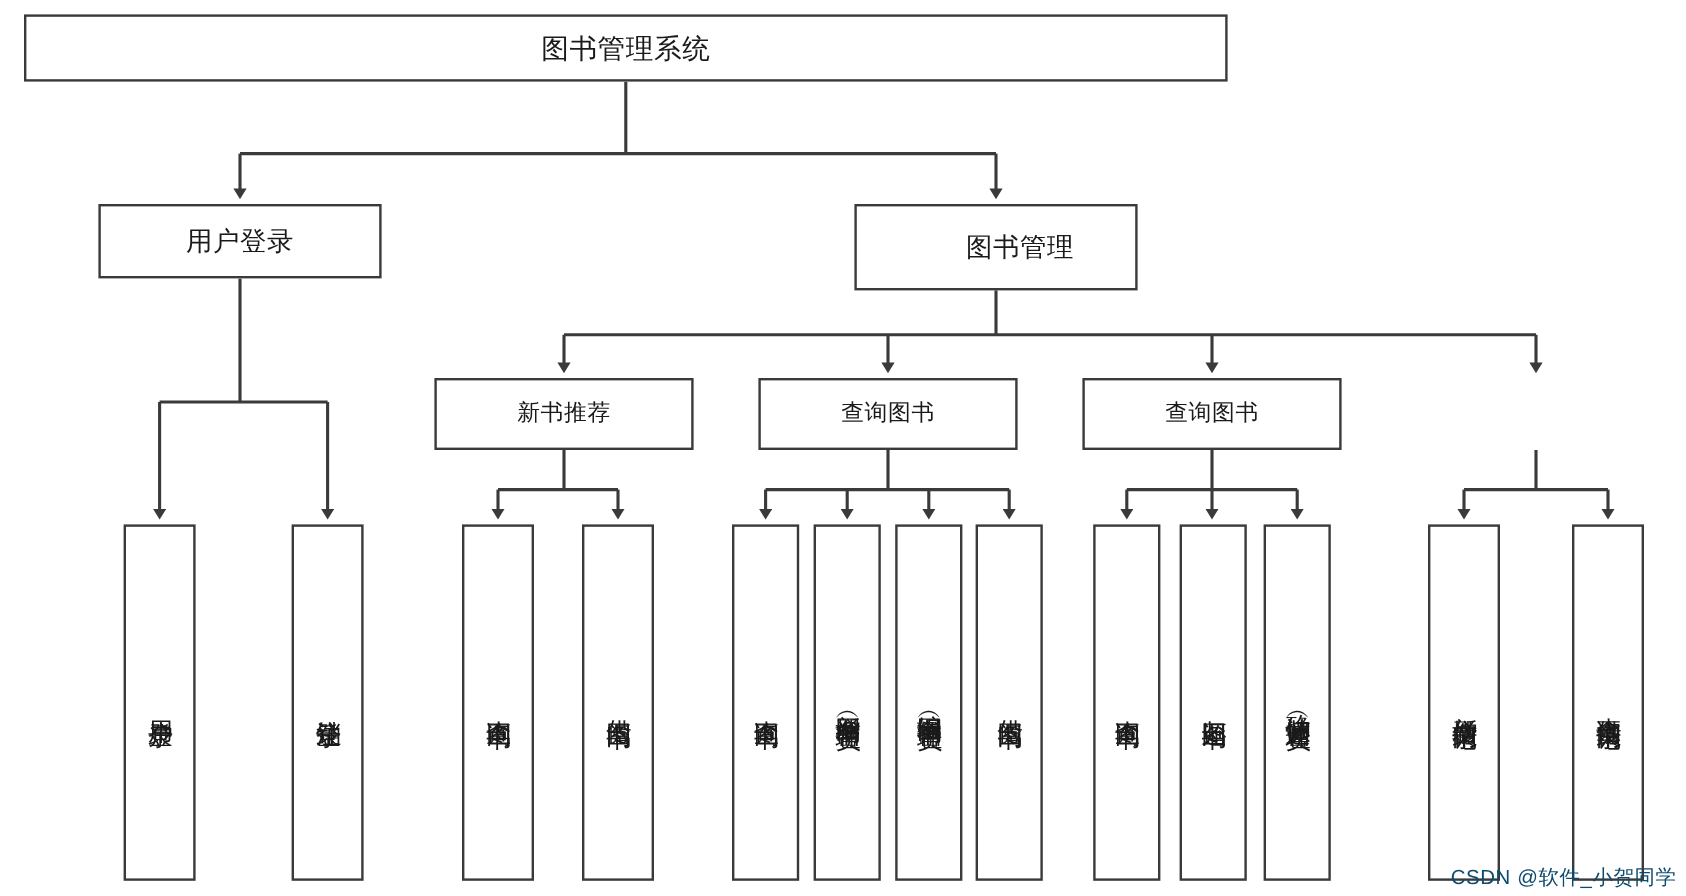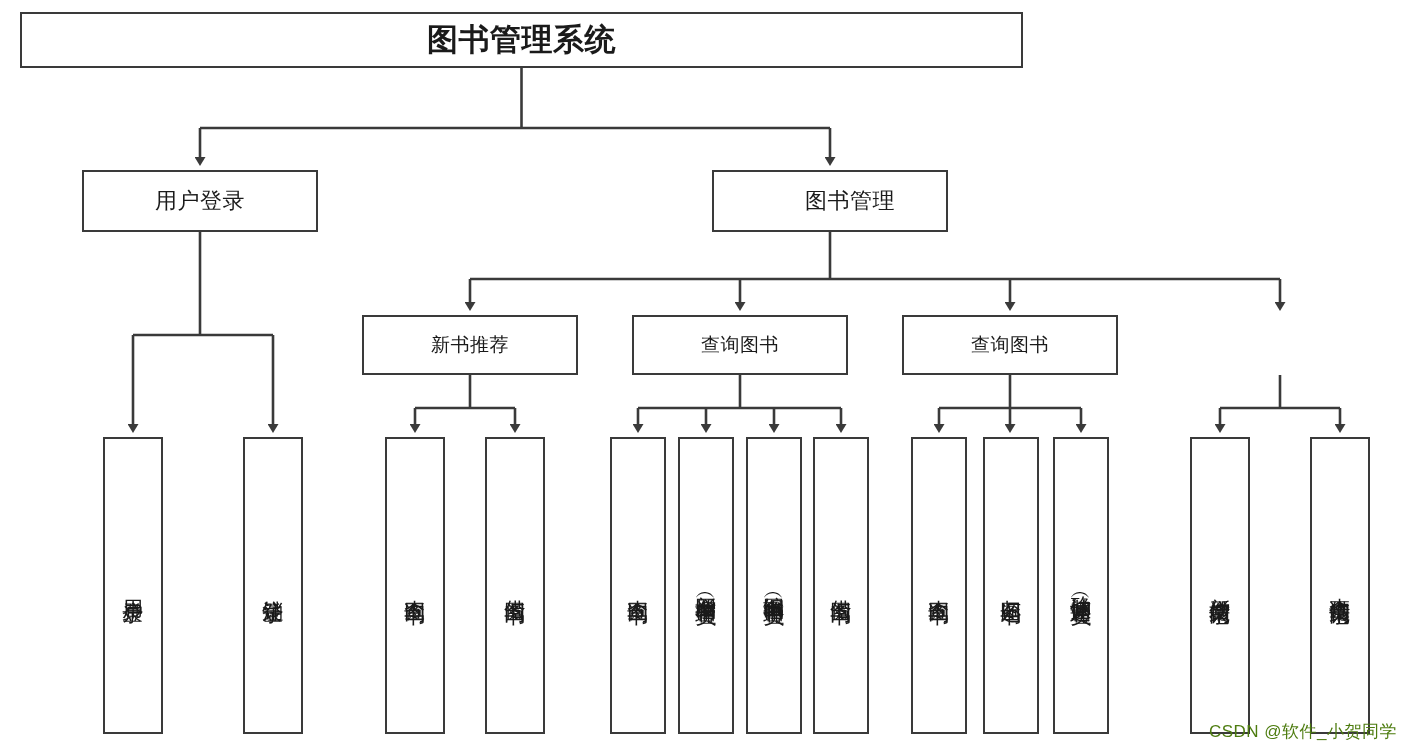--- a/index.html
+++ b/index.html
@@ -37,38 +37,38 @@
     justify-content: center;
     overflow: hidden;
   }
   .node-label {
     color: #1a1a1a;
     text-align: center;
     line-height: 1.08;
     letter-spacing: 0.5px;
     white-space: nowrap;
   }
-  .node.root .node-label { font-size: 31px; font-weight: bold; }
+  .node.root .node-label { font-size: 23px; }
   .node.level1 .node-label { font-size: 22px; }
   .node.level2 .node-label { font-size: 19px; }
   .node.leaf .node-label {
     font-size: 21px;
     writing-mode: vertical-rl;
     text-orientation: upright;
     line-height: 1.12;
     letter-spacing: 1.5px;
     white-space: normal;
     max-height: 270px;
   }
   #watermark {
     position: absolute;
     right: 8px;
     bottom: 4px;
     font-size: 17px;
-    color: #4d7c0f;
+    color: #0c4a6e;
     letter-spacing: 0.5px;
     white-space: nowrap;
     margin-left: 11px;
   }
 </style>
 </head>
 <body>
 
 <div id="canvas">
 
@@ -124,21 +124,21 @@
     </g>
   </svg>
 
   <div class="node root" style="left:20px; top:12px; width:1003px; height:56px;">
     <span class="node-label">图书管理系统</span>
   </div>
 
   <div class="node level1" style="left:82px; top:170px; width:236px; height:62px;">
     <span class="node-label">用户登录</span>
   </div>
-  <div class="node level1" style="left:712px; top:170px; width:236px; height:62px;padding-left:40px;">
+  <div class="node level1" style="left:712px; top:170px; width:236px; height:72px;padding-left:40px;">
     <span class="node-label">图书管理</span>
   </div>
 
   <div class="node level2" style="left:362px; top:315px; width:216px; height:60px;">
     <span class="node-label">新书推荐</span>
   </div>
   <div class="node level2" style="left:632px; top:315px; width:216px; height:60px;">
     <span class="node-label">查询图书</span>
   </div>
   <div class="node level2" style="left:902px; top:315px; width:216px; height:60px;">

